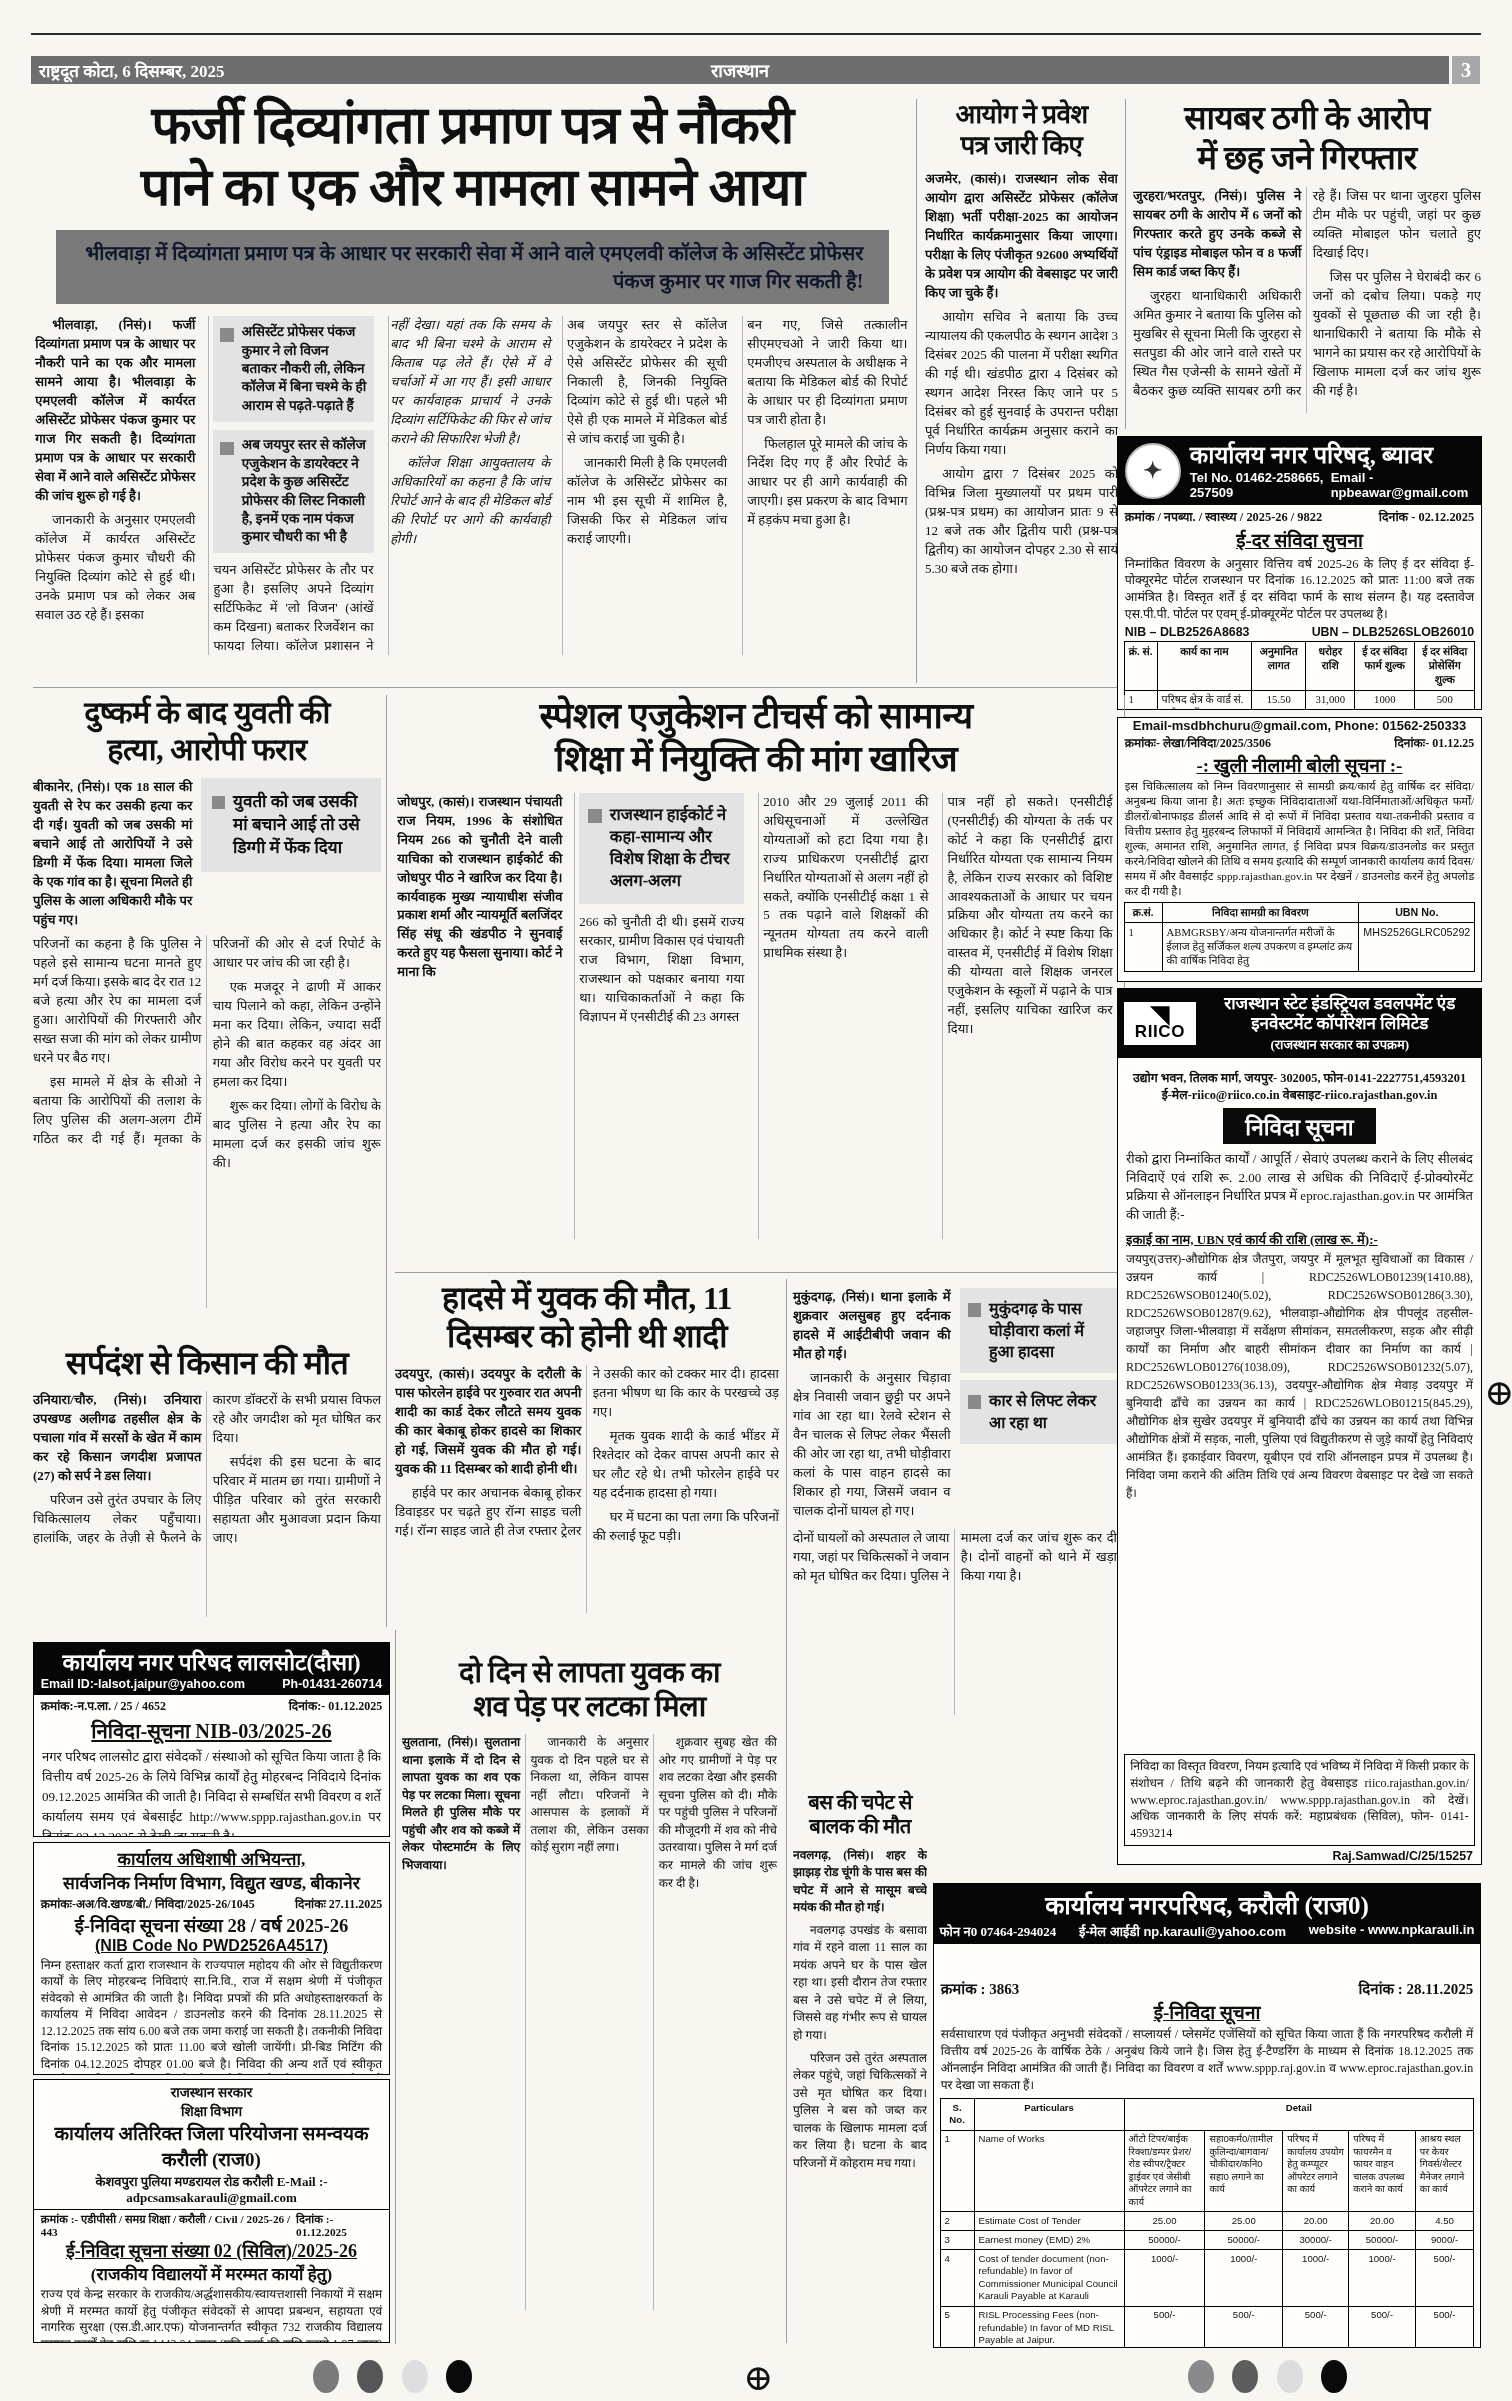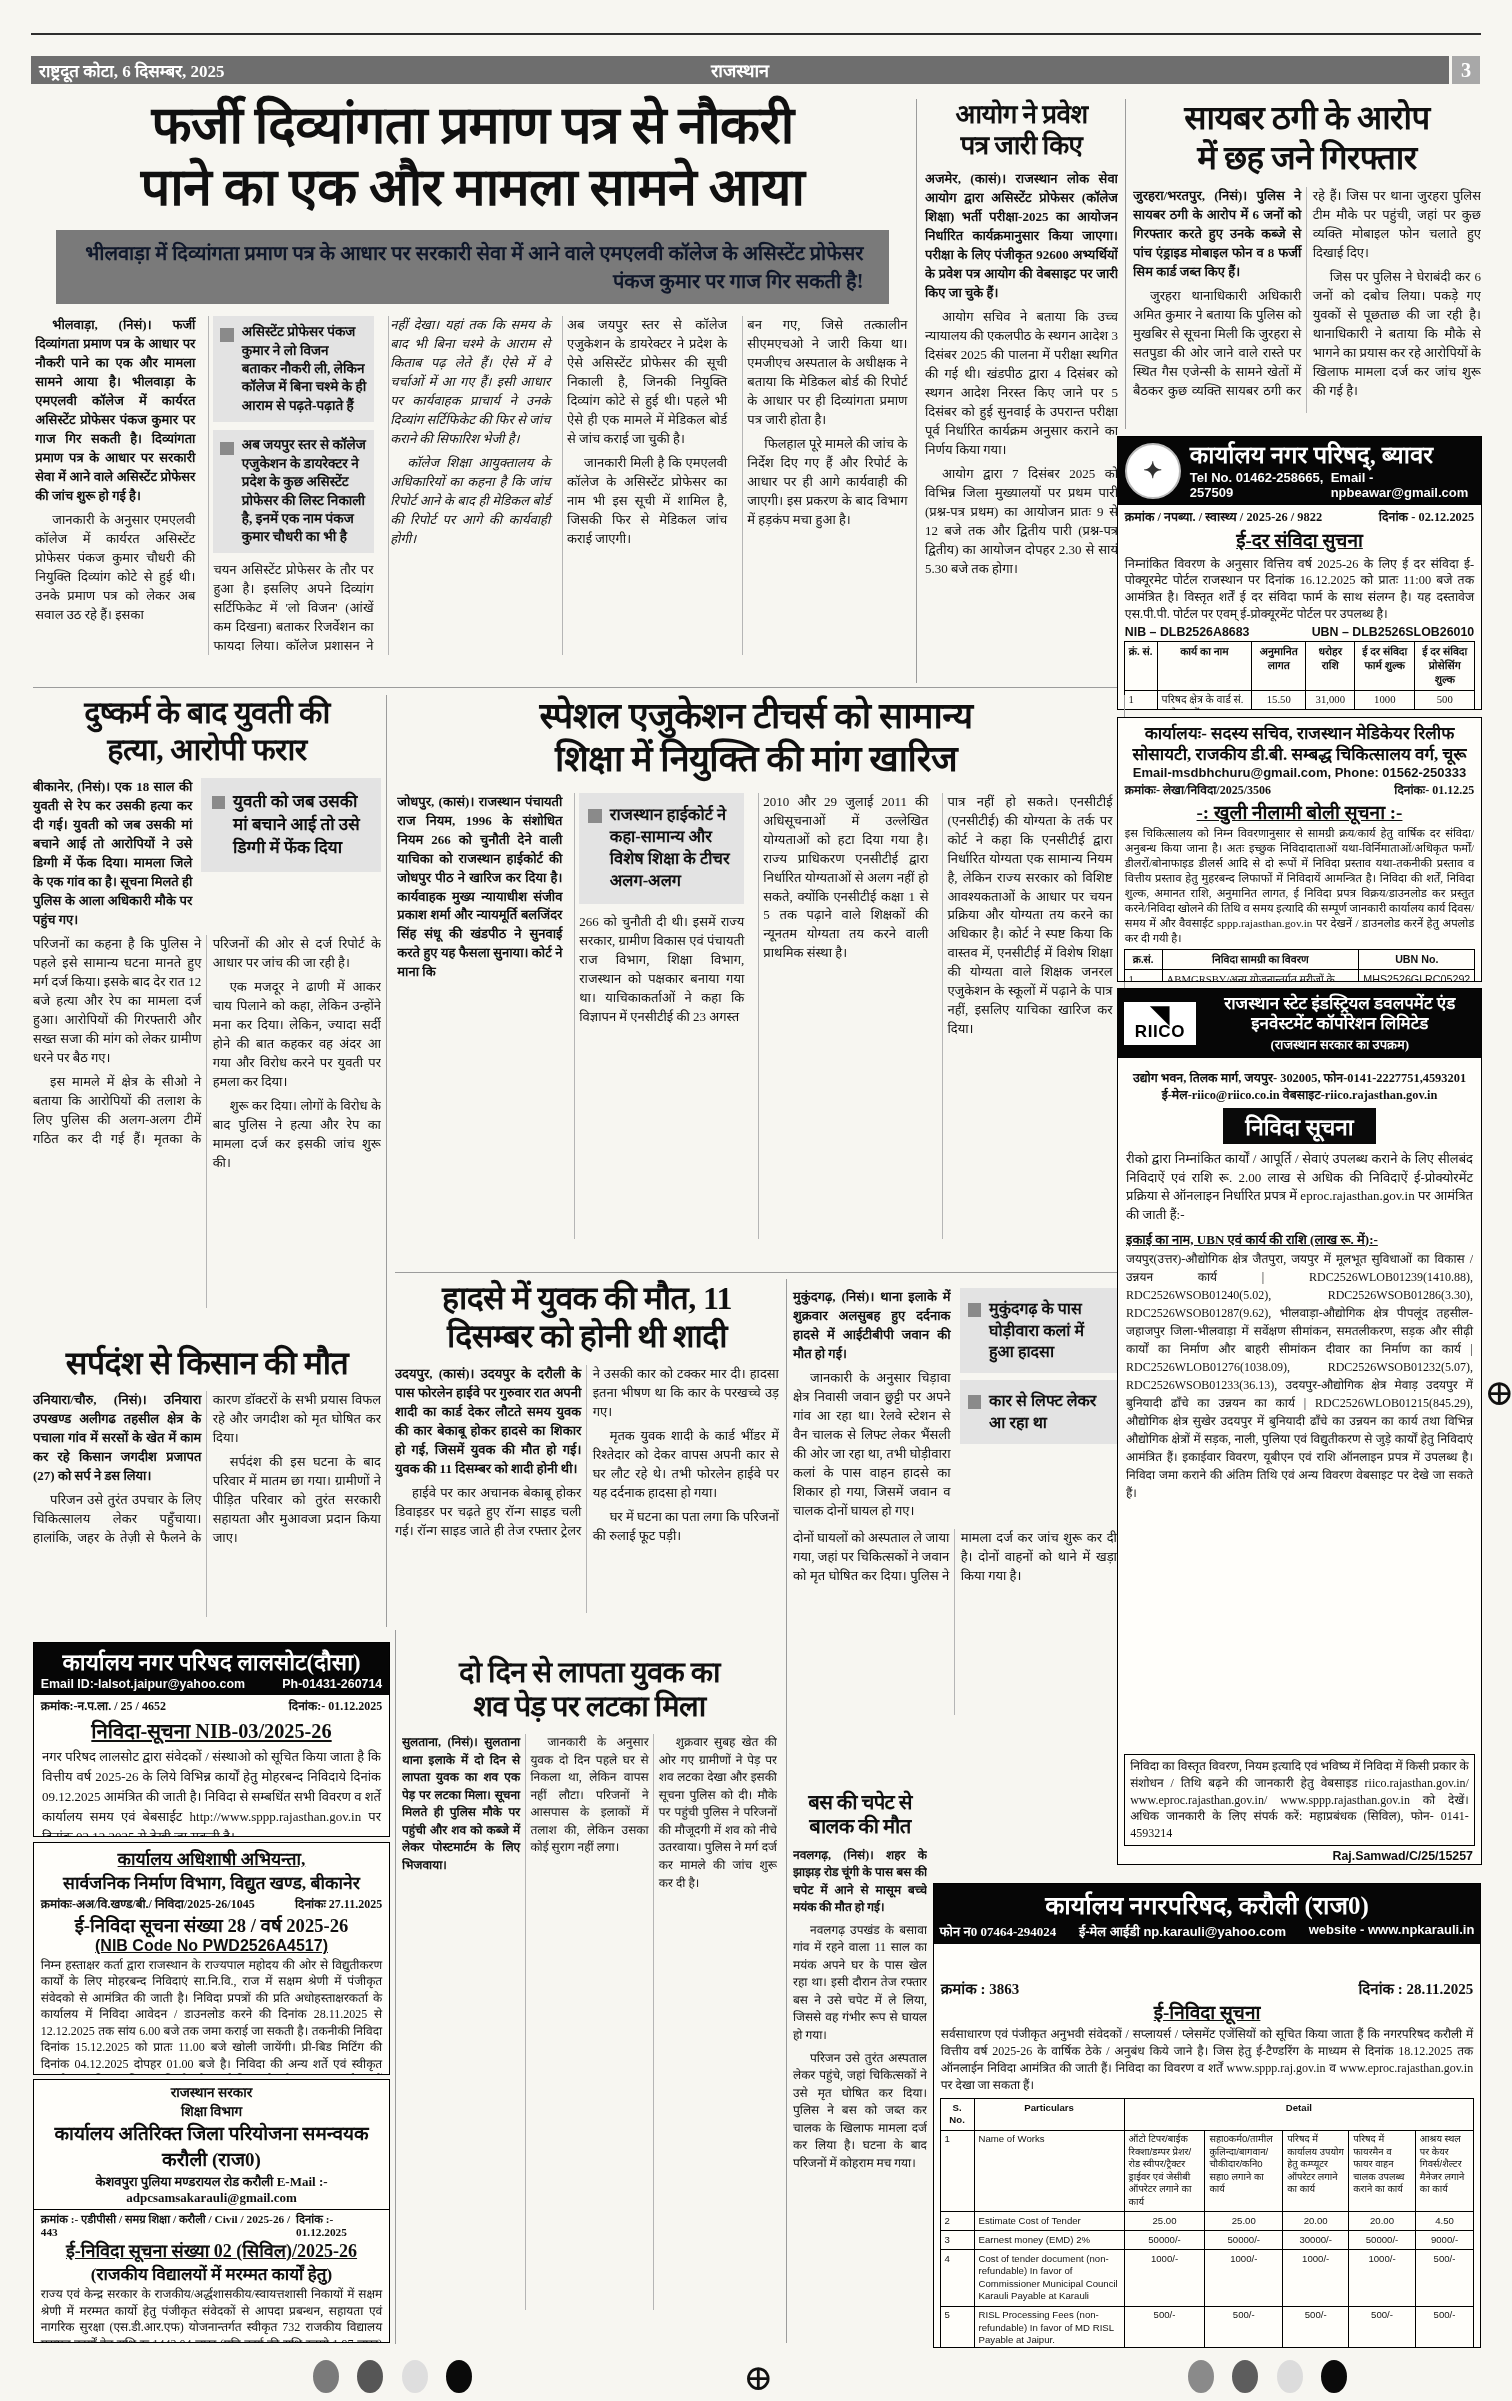--- a/index.html
+++ b/index.html
@@ -207,21 +207,20 @@
     <div style="padding:0 4.5px;">
       <p class="nofirst">2010 और 29 जुलाई 2011 की अधिसूचनाओं में उल्लेखित योग्यताओं को हटा दिया गया है। राज्य प्राधिकरण एनसीटीई द्वारा निर्धारित योग्यताओं से अलग नहीं हो सकते, क्योंकि एनसीटीई कक्षा 1 से 5 तक पढ़ाने वाले शिक्षकों की न्यूनतम योग्यता तय करने वाली प्राथमिक संस्था है।</p>
     </div>
     <div style="padding:0 4.5px;">
       <p class="nofirst">पात्र नहीं हो सकते। एनसीटीई (एनसीटीई) की योग्यता के तर्क पर कोर्ट ने कहा कि एनसीटीई द्वारा निर्धारित योग्यता एक सामान्य नियम है, लेकिन राज्य सरकार को विशिष्ट आवश्यकताओं के आधार पर चयन प्रक्रिया और योग्यता तय करने का अधिकार है। कोर्ट ने स्पष्ट किया कि वास्तव में, एनसीटीई में विशेष शिक्षा की योग्यता वाले शिक्षक जनरल एजुकेशन के स्कूलों में पढ़ाने के पात्र नहीं, इसलिए याचिका खारिज कर दिया।</p>
     </div>
   </div>
 </div>
 
 <div class="abs nbox" style="left:1117px;top:717px;width:365px;height:265px;">
-  <div style="padding:4.5px 8px 0;text-align:center;font-weight:700;font-size:17px;line-height:1.25;">कार्यालयः- सदस्य सचिव, राजस्थान मेडिकेयर रिलीफ सोसायटी, राजकीय डी.बी. सम्बद्ध चिकित्सालय वर्ग, चूरू</div>
   <div class="eng" style="text-align:center;font-weight:700;font-size:13px;">Email-msdbhchuru@gmail.com, Phone: 01562-250333</div>
   <div class="refline" style="padding:1.1px 6.8px 0;font-size:12px;">
     <span>क्रमांकः- लेखा/निविदा/2025/3506</span>
     <span>दिनांकः- 01.12.25</span>
   </div>
   <div class="ntitle" style="font-size:19px;margin:1.1px 0;">-: खुली नीलामी बोली सूचना :-</div>
   <div style="padding:0 6.8px;text-align:justify;font-size:11.3px;line-height:1.32;">इस चिकित्सालय को निम्न विवरणानुसार से सामग्री क्रय/कार्य हेतु वार्षिक दर संविदा/अनुबन्ध किया जाना है। अतः इच्छुक निविदादाताओं यथा-विर्निमाताओं/अधिकृत फर्मों/डीलरों/बोनाफाइड डीलर्स आदि से दो रूपों में निविदा प्रस्ताव यथा-तकनीकी प्रस्ताव व वित्तीय प्रस्ताव हेतु मुहरबन्द लिफाफों में निविदायें आमन्त्रित है। निविदा की शर्तें, निविदा शुल्क, अमानत राशि, अनुमानित लागत, ई निविदा प्रपत्र विक्रय/डाउनलोड कर प्रस्तुत करने/निविदा खोलने की तिथि व समय इत्यादि की सम्पूर्ण जानकारी कार्यालय कार्य दिवस/समय में और वैवसाईट sppp.rajasthan.gov.in पर देखनें / डाउनलोड करनें हेतु अपलोड कर दी गयी है।</div>
   <table class="ntable" style="margin:3.4px 5.6px 0;width:calc(100% - 11.3px);font-size:10.7px;">
     <tbody>
         <tr>

